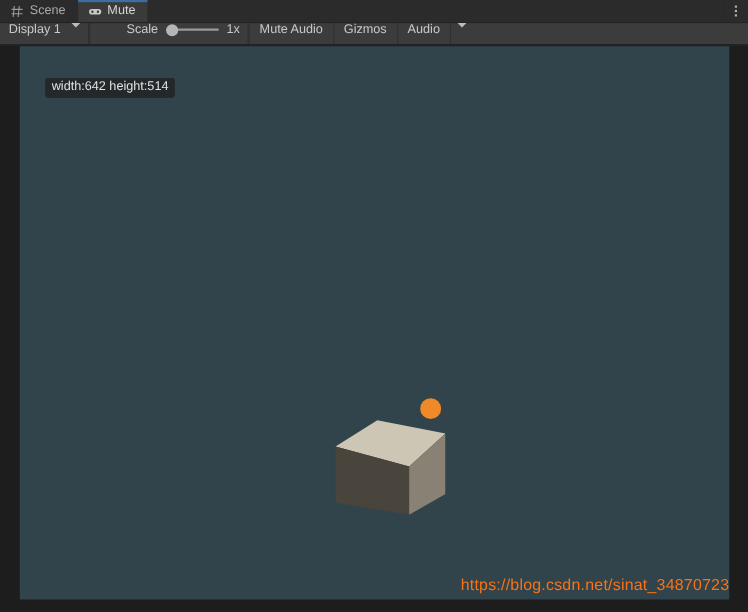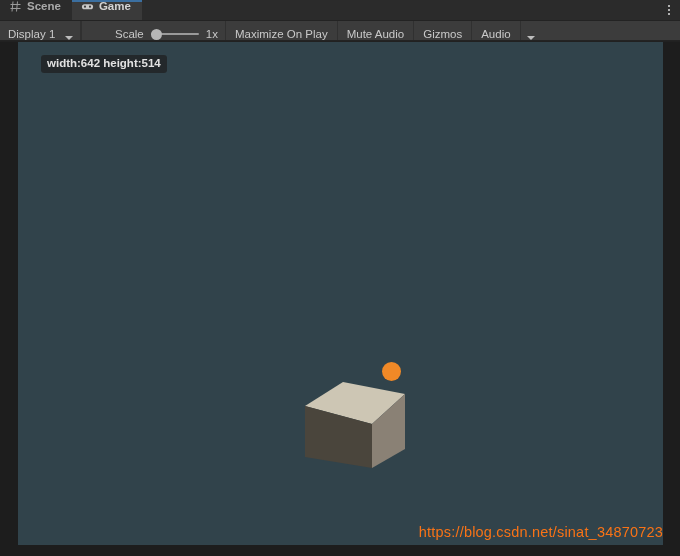--- a/index.html
+++ b/index.html
@@ -30,30 +30,30 @@
     left: 0; top: 0;
     width: 680px;
     height: 20px;
     background: #2b2b2b;
     display: flex;
     align-items: stretch;
   }
   .tab {
     position: relative;
     display: flex;
+    align-items: center;
     gap: 5px;
     padding: 0 11px 0 9px;
     height: 20px;
     box-sizing: border-box;
     font-size: 11.5px;
     color: #b4b4b4;
     cursor: default;
     user-select: none;
     background: #2b2b2b;
-    font-weight: bold;
   }
   .tab.inactive {
     background: #2b2b2b;
     color: #a9a9a9;
   }
   .tab.active {
     background: #3a3a3a;
     color: #d4d4d4;
   }
   .tab.active::before {
@@ -109,21 +109,21 @@
     color: #c9c9c9;
     user-select: none;
   }
   .tb-sep {
     width: 1px;
     background: #303030;
     flex: 0 0 auto;
   }
   .tb-item {
     display: flex;
-    align-items: flex-end;
+    align-items: flex-start;
     height: 100%;
     box-sizing: border-box;
     cursor: default;
     white-space: nowrap;
   }
   .dropdown {
     padding: 0 4px 0 8px;
     justify-content: space-between;
     gap: 8px;
   }
@@ -192,30 +192,29 @@
     top: 42px;
     width: 645px;
     height: 503px;
     background: #31434b;
     overflow: hidden;
   }
 
   .size-label {
     position: absolute;
     left: 23px;
-    top: 13px;
+    top: 29px;
     padding: 2px 6px 3px 6px;
     background: rgba(30,30,30,0.72);
     border-radius: 3px;
     color: #e2e2e2;
     font-size: 11.5px;
     line-height: 13px;
     white-space: nowrap;
     user-select: none;
-    font-weight: bold;
   }
 
   
   .cube {
     position: absolute;
     left: 265px;
     top: 316px;
     width: 122px;
     height: 110px;
   }
@@ -264,21 +263,21 @@
     </div>
 
     <div class="tab active">
       <span class="tab-icon">
         <svg width="14" height="13" viewBox="0 0 14 13">
           <rect x="1" y="4" width="12" height="5.5" rx="2.75" fill="#c8c8c8"></rect>
           <circle cx="4.3" cy="6.7" r="1.15" fill="#3a3a3a"></circle>
           <circle cx="9.7" cy="6.7" r="1.15" fill="#3a3a3a"></circle>
         </svg>
       </span>
-      <span>Game</span>
+      <span>Mute</span>
     </div>
 
     <div class="tabbar-spacer"></div>
 
     <div class="kebab">
       <i></i>
         <i></i>
         <i></i>
     </div>
   </div>
@@ -299,23 +298,20 @@
       <span class="scale-label">Scale</span>
       <span class="slider">
         <span class="slider-track"></span>
         <span class="slider-thumb"></span>
       </span>
       <span class="scale-value">1x</span>
     </div>
 
     <div class="tb-sep"></div>
 
-    <div class="tb-item tb-btn">
-      <span>Maximize On Play</span>
-    </div>
 
     <div class="tb-sep"></div>
 
     <div class="tb-item tb-btn">
       <span>Mute Audio</span>
     </div>
 
     <div class="tb-sep"></div>
 
     <div class="tb-item tb-btn">

